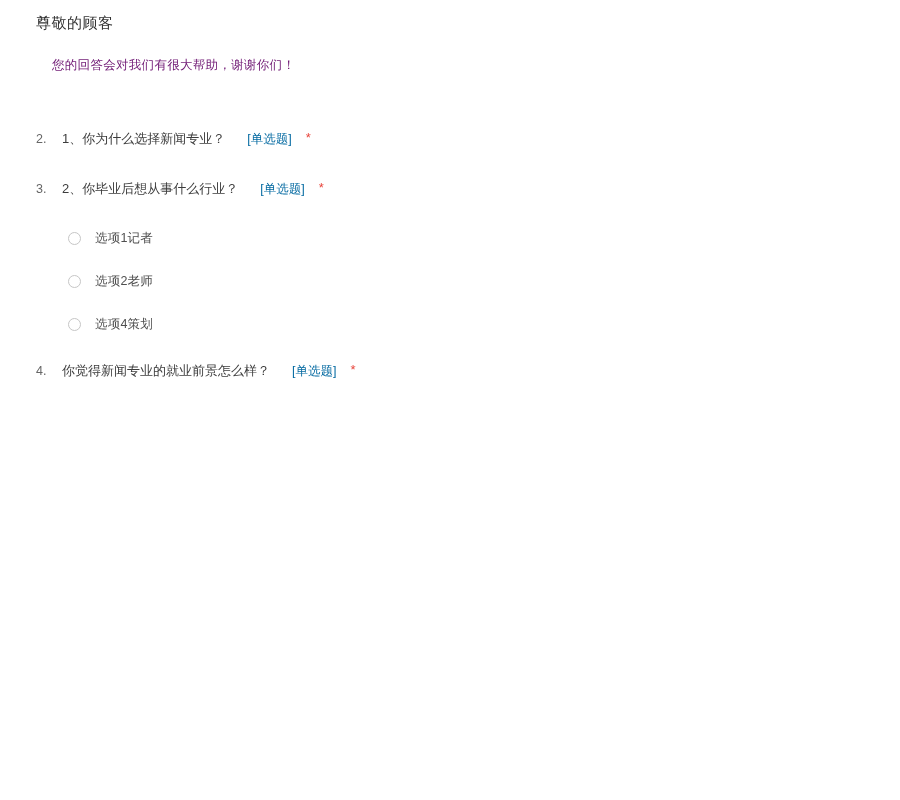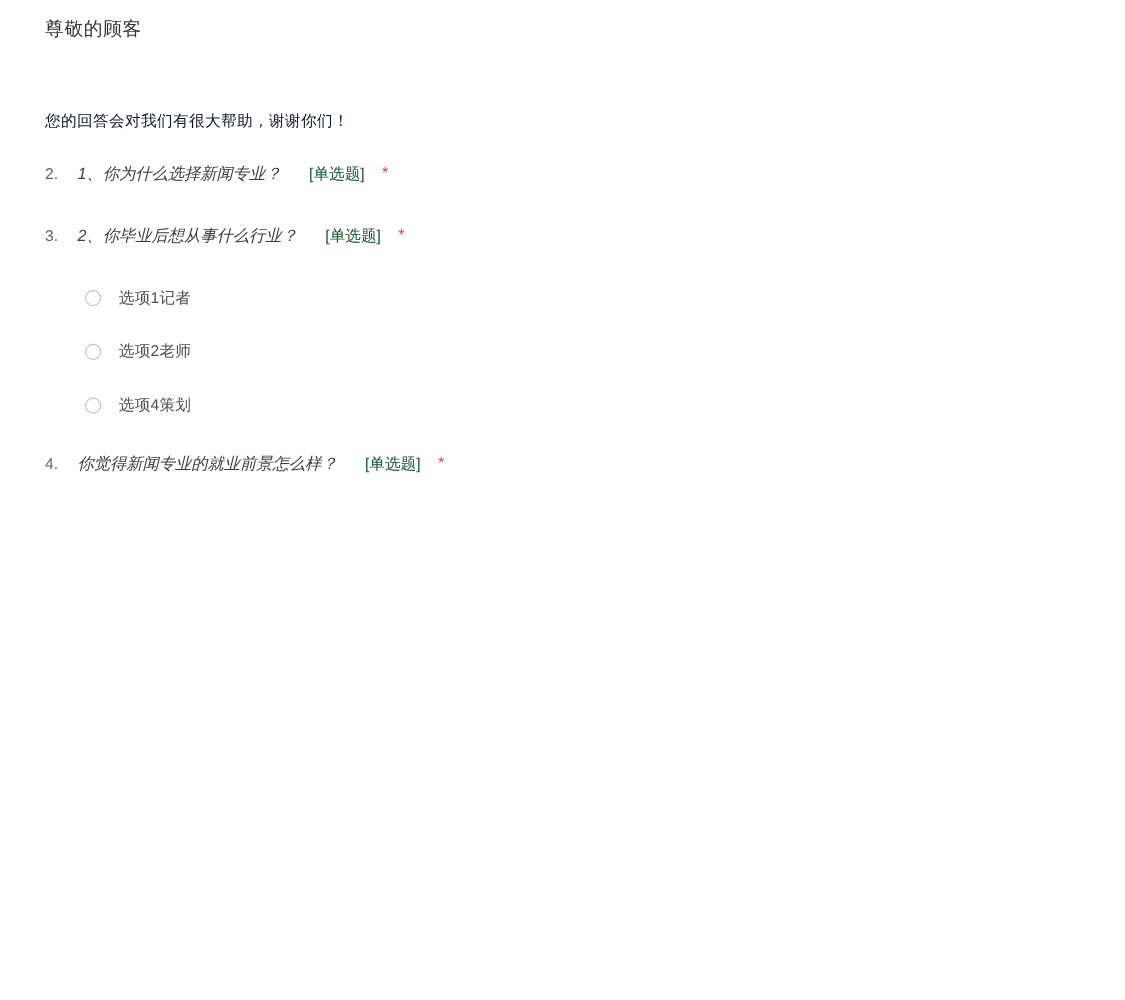--- a/index.html
+++ b/index.html
@@ -25,26 +25,25 @@
   .survey-title {
     position: absolute;
     left: 36px;
     top: 14px;
     font-size: 15px;
     color: #333333;
     letter-spacing: 0.5px;
   }
   .survey-desc {
     position: absolute;
-    left: 36px;
+    left: 52px;
     top: 57px;
     font-size: 12.5px;
-    color: #0f172a;
+    color: #701a75;
     letter-spacing: 0.3px;
-    margin-top: 32px;
   }
   .questions {
     position: absolute;
     left: 0;
     top: 130px;
     width: 900px;
   }
   .question {
     position: relative;
     padding-left: 36px;
@@ -61,25 +60,24 @@
   .q-index {
     width: 26px;
     flex: none;
     color: #666666;
     font-size: 12.5px;
   }
   .q-text {
     color: #3c3c3c;
     font-size: 13px;
     white-space: nowrap;
-    font-style: italic;
   }
   .q-type {
     margin-left: 22px;
-    color: #14532d;
+    color: #0369a1;
     font-size: 12.5px;
     white-space: nowrap;
   }
   .q-required {
     margin-left: 14px;
     color: #e8453c;
     font-size: 13px;
     line-height: 16px;
   }
   .options {

